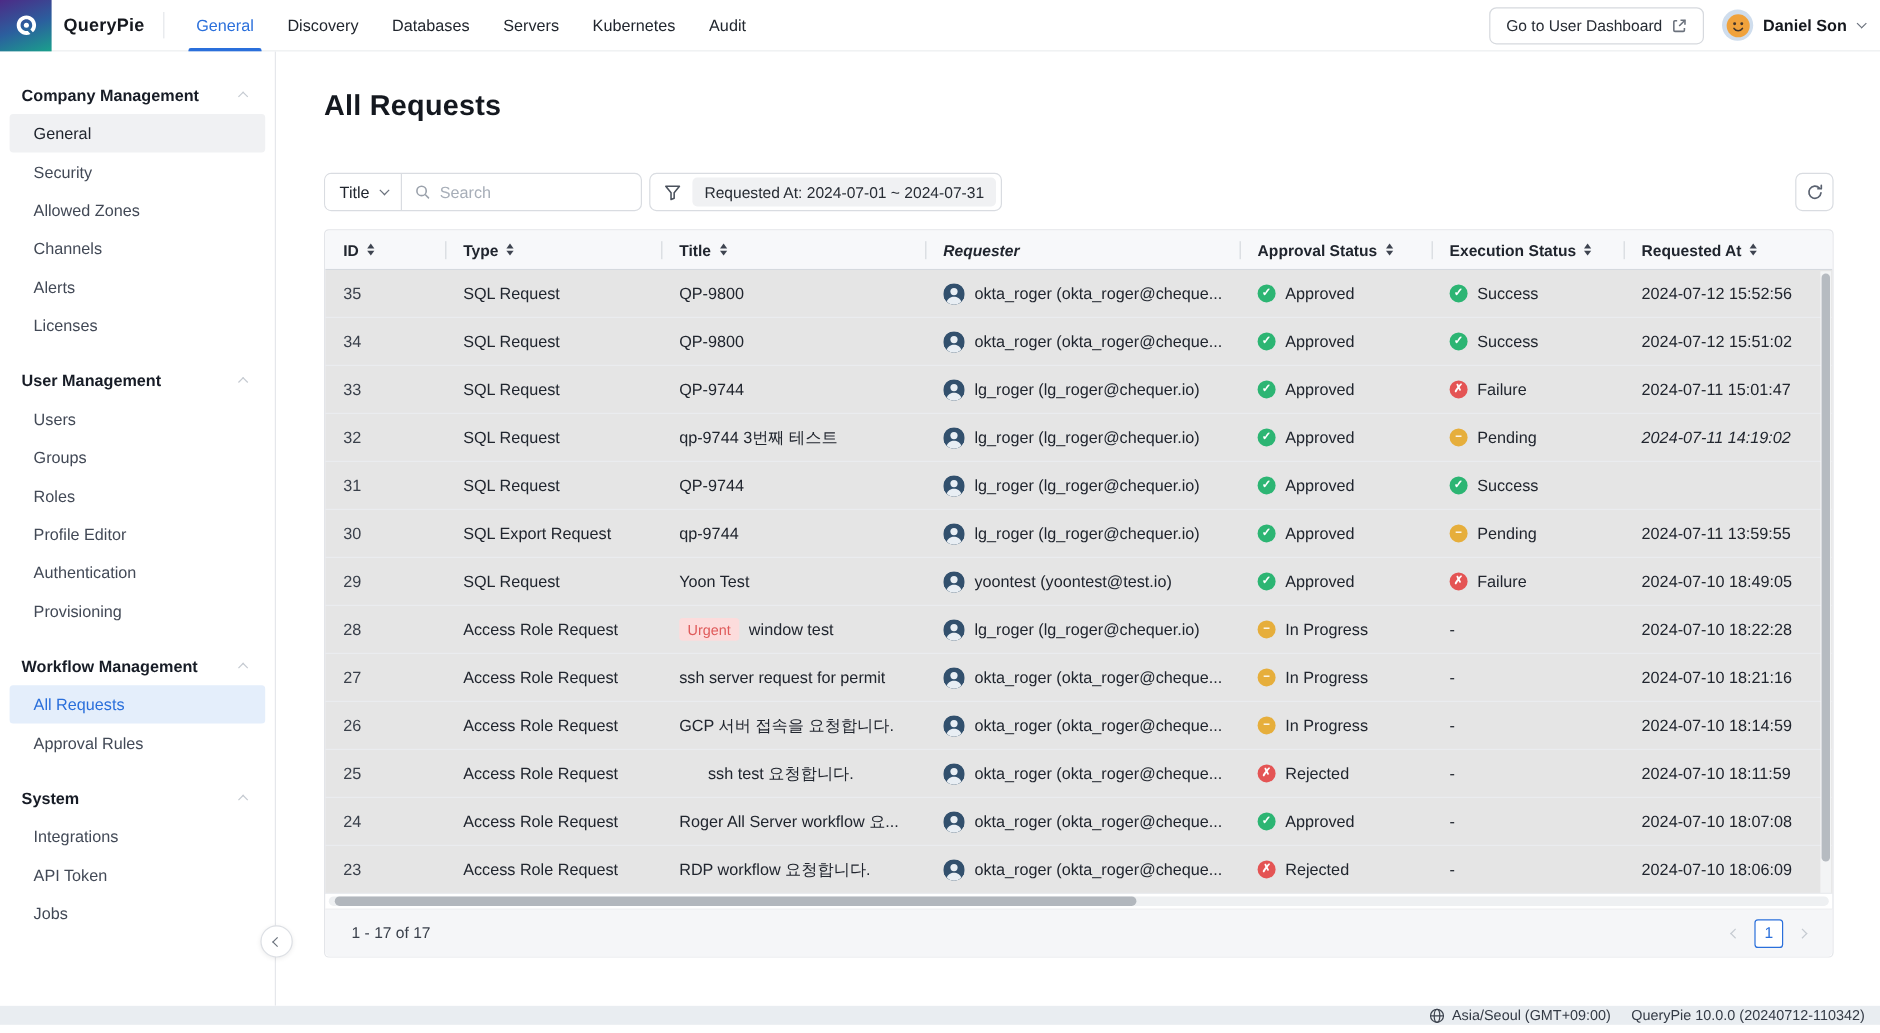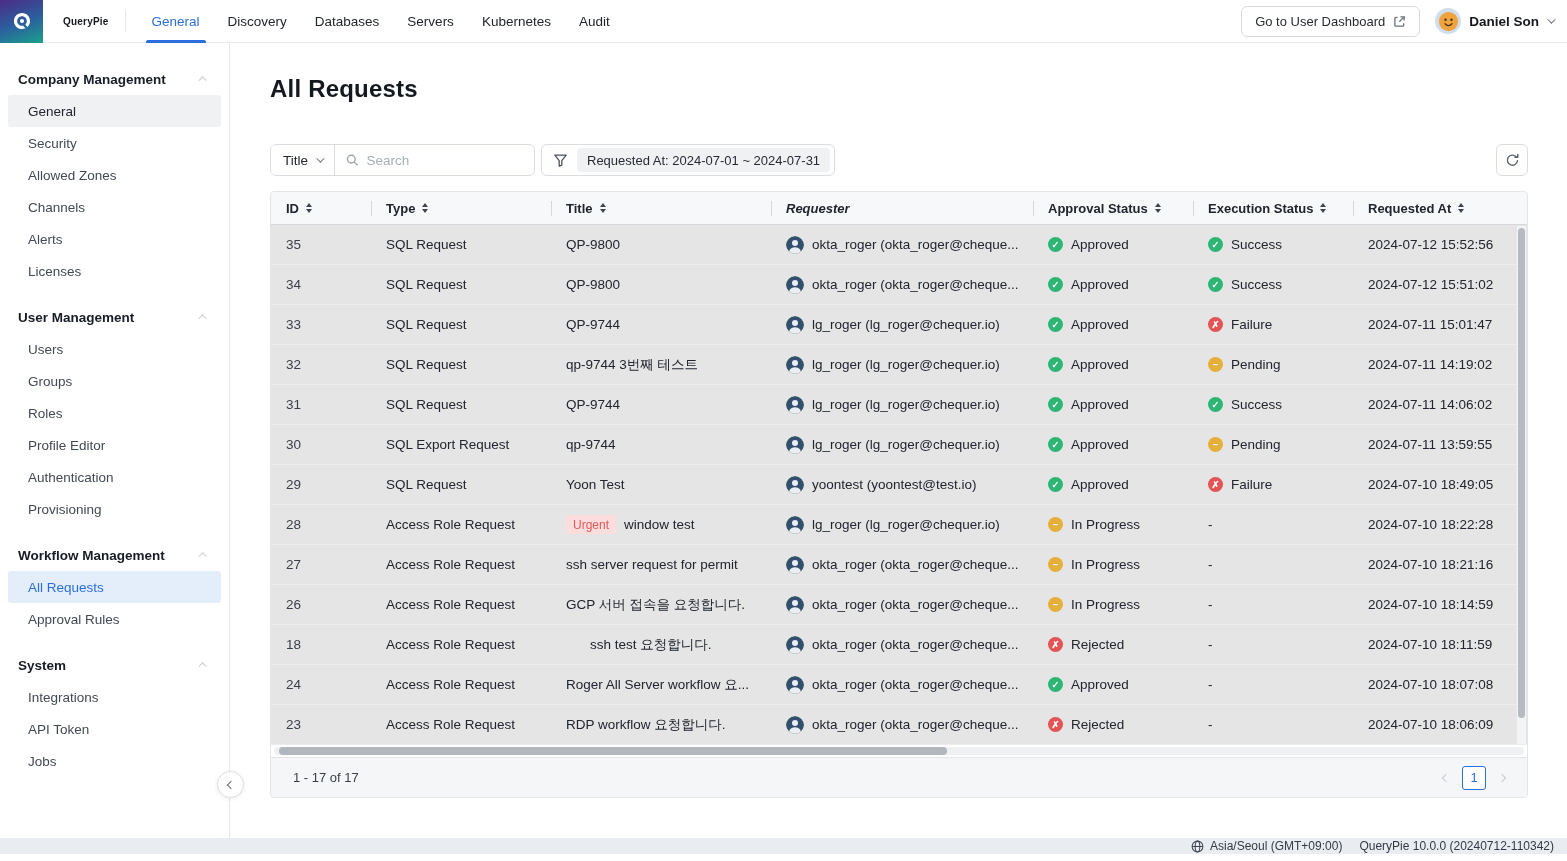--- a/index.html
+++ b/index.html
@@ -3,21 +3,21 @@
 <meta charset="utf-8">
 <style>
   * { margin:0; padding:0; box-sizing:border-box; }
   html,body { width:1567px; height:861px; background:#fff; font-family:"Liberation Sans",sans-serif;
               -webkit-font-smoothing:antialiased; overflow:hidden; }
 
   
   .navbar { height:43px; display:flex; align-items:center; background:#fff; border-bottom:1px solid #e7e9ec; }
   .logo { width:43px; height:43px; flex:0 0 43px; display:flex; align-items:center; justify-content:center;
           background:linear-gradient(160deg,#4c2b86 0%,#2b5f9e 52%,#1aa18c 100%); }
-  .brand { margin-left:20px; font-size:10px; font-weight:700; color:#15181e; letter-spacing:.2px; }
+  .brand { margin-left:10px; font-size:15px; font-weight:700; color:#15181e; letter-spacing:.2px; }
   .nav-sep { width:1px; height:22px; background:#e4e6ea; margin:0 12px 0 16px; }
   .nav-tabs { display:flex; height:43px; }
   .nav-tab { padding:0 14px; font-size:13.5px; font-weight:500; color:#21262e; height:43px;
              display:flex; align-items:center; position:relative; cursor:pointer; }
   .nav-tab.active { color:#2a6fdb; }
   .nav-tab.active::after { content:""; position:absolute; left:8px; right:8px; bottom:0; height:3px;
              background:#2a6fdb; border-radius:2px 2px 0 0; }
   .nav-right { margin-left:auto; display:flex; align-items:center; gap:15px; padding-right:14px; }
   .dash-btn { display:flex; align-items:center; gap:8px; height:31px; padding:0 13px; cursor:pointer;
               border:1px solid #d6d9de; border-radius:6px; background:#fff; font-size:13px; color:#272c34; }
@@ -373,21 +373,21 @@
               <span>lg_roger (lg_roger@chequer.io)</span>
             </div>
             <div class="t-cell status-cell" style="width: 160px;">
               <span class="st-dot ic-check">✓</span>
               <span>Approved</span>
             </div>
             <div class="t-cell status-cell" style="width: 160px;">
               <span class="st-dot ic-pend">−</span>
               <span>Pending</span>
             </div>
-            <div class="t-cell" style="width: 174px;">2024-07-11 14:19:02</div>
+            <div class="t-cell" style="width: 174px; font-style: italic;">2024-07-11 14:19:02</div>
           </div>
           <div class="t-row">
             <div class="t-cell id-cell" style="width: 100px;">31</div>
             <div class="t-cell" style="width: 180px;">SQL Request</div>
             <div class="t-cell" style="width: 220px;">
               <span style="overflow: hidden; text-overflow: clip;">QP-9744</span>
             </div>
             <div class="t-cell" style="width: 262px;">
               <span class="req-avatar">
                 <svg width="18" height="18" viewBox="0 0 18 18">
@@ -399,21 +399,20 @@
               <span>lg_roger (lg_roger@chequer.io)</span>
             </div>
             <div class="t-cell status-cell" style="width: 160px;">
               <span class="st-dot ic-check">✓</span>
               <span>Approved</span>
             </div>
             <div class="t-cell status-cell" style="width: 160px;">
               <span class="st-dot ic-check">✓</span>
               <span>Success</span>
             </div>
-            <div class="t-cell" style="width: 174px;">2024-07-11 14:06:02</div>
           </div>
           <div class="t-row">
             <div class="t-cell id-cell" style="width: 100px;">30</div>
             <div class="t-cell" style="width: 180px;">SQL Export Request</div>
             <div class="t-cell" style="width: 220px;">
               <span style="overflow: hidden; text-overflow: clip;">qp-9744</span>
             </div>
             <div class="t-cell" style="width: 262px;">
               <span class="req-avatar">
                 <svg width="18" height="18" viewBox="0 0 18 18">
@@ -524,21 +523,21 @@
               <span>okta_roger (okta_roger@cheque...</span>
             </div>
             <div class="t-cell status-cell" style="width: 160px;">
               <span class="st-dot ic-pend">−</span>
               <span>In Progress</span>
             </div>
             <div class="t-cell status-cell" style="width: 160px;">-</div>
             <div class="t-cell" style="width: 174px;">2024-07-10 18:14:59</div>
           </div>
           <div class="t-row">
-            <div class="t-cell id-cell" style="width: 100px;">18</div>
+            <div class="t-cell id-cell" style="width: 100px;">25</div>
             <div class="t-cell" style="width: 180px;">Access Role Request</div>
             <div class="t-cell" style="width: 220px;">
               <span style="overflow: hidden; text-overflow: clip; margin-left: 24px;">ssh test 요청합니다.</span>
             </div>
             <div class="t-cell" style="width: 262px;">
               <span class="req-avatar">
                 <svg width="18" height="18" viewBox="0 0 18 18">
                   <circle cx="9" cy="9" r="9" fill="#32506d"></circle>
                   <circle cx="9" cy="7" r="3" fill="#e8eef4"></circle>
                   <path d="M3 15.6c.8-3.1 3.4-4.3 6-4.3s5.2 1.2 6 4.3a9 9 0 0 1-12 0z" fill="#e8eef4"></path>

